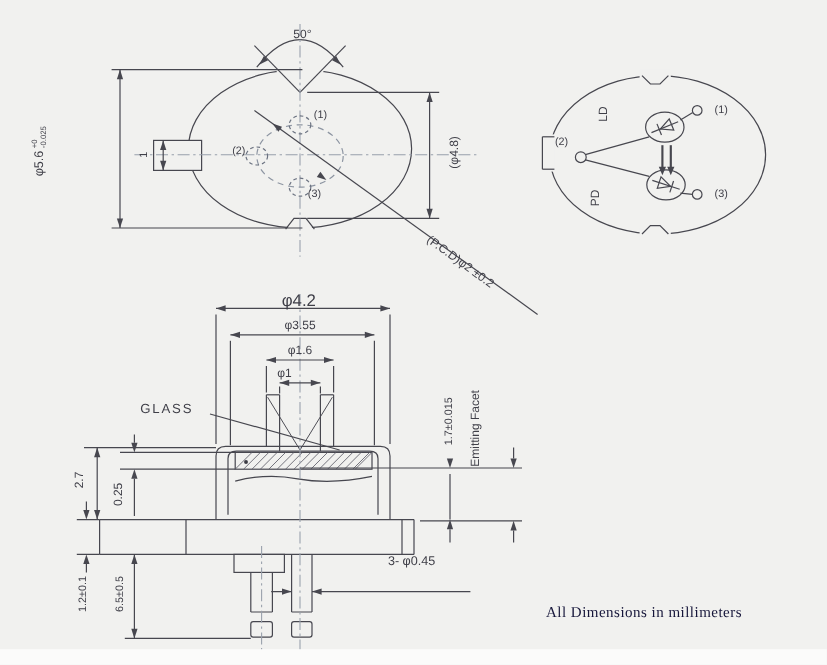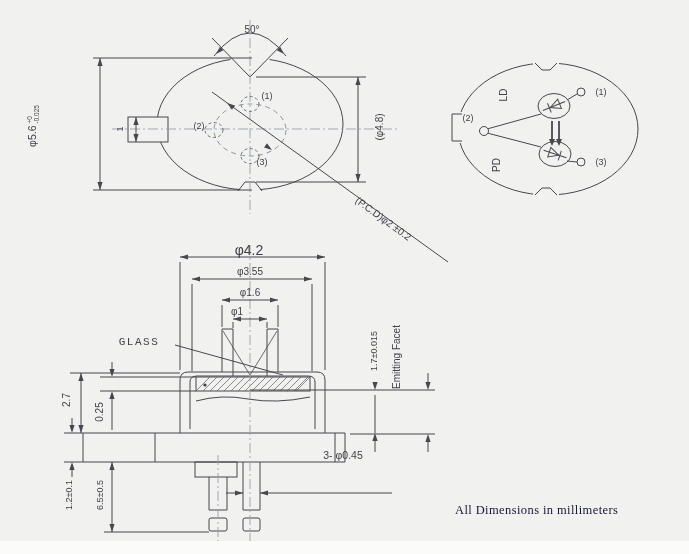--- a/index.html
+++ b/index.html
@@ -7,21 +7,21 @@
   .canvas{position:relative;width:689px;height:554px;background:#f1f1ef;font-family:"Liberation Sans",sans-serif;}
   .bottom-strip{position:absolute;left:0;top:541px;width:689px;height:13px;background:#fbfbfa;}
   svg{position:absolute;left:0;top:0;}
   .lbl{position:absolute;color:#3f3f48;white-space:nowrap;line-height:1;}
   .c{transform:translate(-50%,-50%);}
   .r{transform:translate(-50%,-50%) rotate(-90deg);}
   .d{transform:translate(-50%,-50%) rotate(36deg);}
   .tol{display:inline-flex;flex-direction:column;vertical-align:middle;margin-left:2px;}
   .tol i{font-style:normal;font-size:6.5px;line-height:7px;display:block;}
   .note{font-family:"Liberation Serif",serif;color:#16163a;letter-spacing:.4px;text-align:center;}
-  .glass{letter-spacing:1.5px;font-family:Liberation Mono, monospace;}
+  .glass{letter-spacing:1.5px;}
 </style>
 </head>
 <body>
 
 <div class="canvas">
 
 <svg width="689" height="554" viewBox="0 0 689 554">
   <g stroke="#47474f" stroke-width="1" fill="none">
 
     <g>
@@ -267,18 +267,18 @@
 <span class="lbl c" style="left:250px;top:272px;font-size:10px">φ3.55</span>
 <span class="lbl c" style="left:250px;top:293px;font-size:10px">φ1.6</span>
 <span class="lbl c" style="left:237px;top:312px;font-size:10px">φ1</span>
 <span class="lbl c glass" style="left:139px;top:342px;font-size:11px">GLASS</span>
 <span class="lbl r" style="left:67px;top:400px;font-size:10px">2.7</span>
 <span class="lbl r" style="left:100px;top:412px;font-size:10px">0.25</span>
 <span class="lbl r" style="left:374px;top:351px;font-size:9px">1.7±0.015</span>
 <span class="lbl r" style="left:397px;top:357px;font-size:10px">Emitting Facet</span>
 <span class="lbl r" style="left:69px;top:495px;font-size:9px">1.2±0.1</span>
 <span class="lbl r" style="left:100px;top:495px;font-size:9px">6.5±0.5</span>
-<span class="lbl c" style="left:343px;top:455px;font-size:10.5px">3- φ0.45</span>
+<span class="lbl c" style="left:343px;top:468px;font-size:10.5px">3- φ0.45</span>
 
 <span class="lbl note" style="left:455px;top:504px;font-size:12.5px">All Dimensions in millimeters</span>
 
 <div class="bottom-strip"></div>
 </div>
 
 </body></html>

